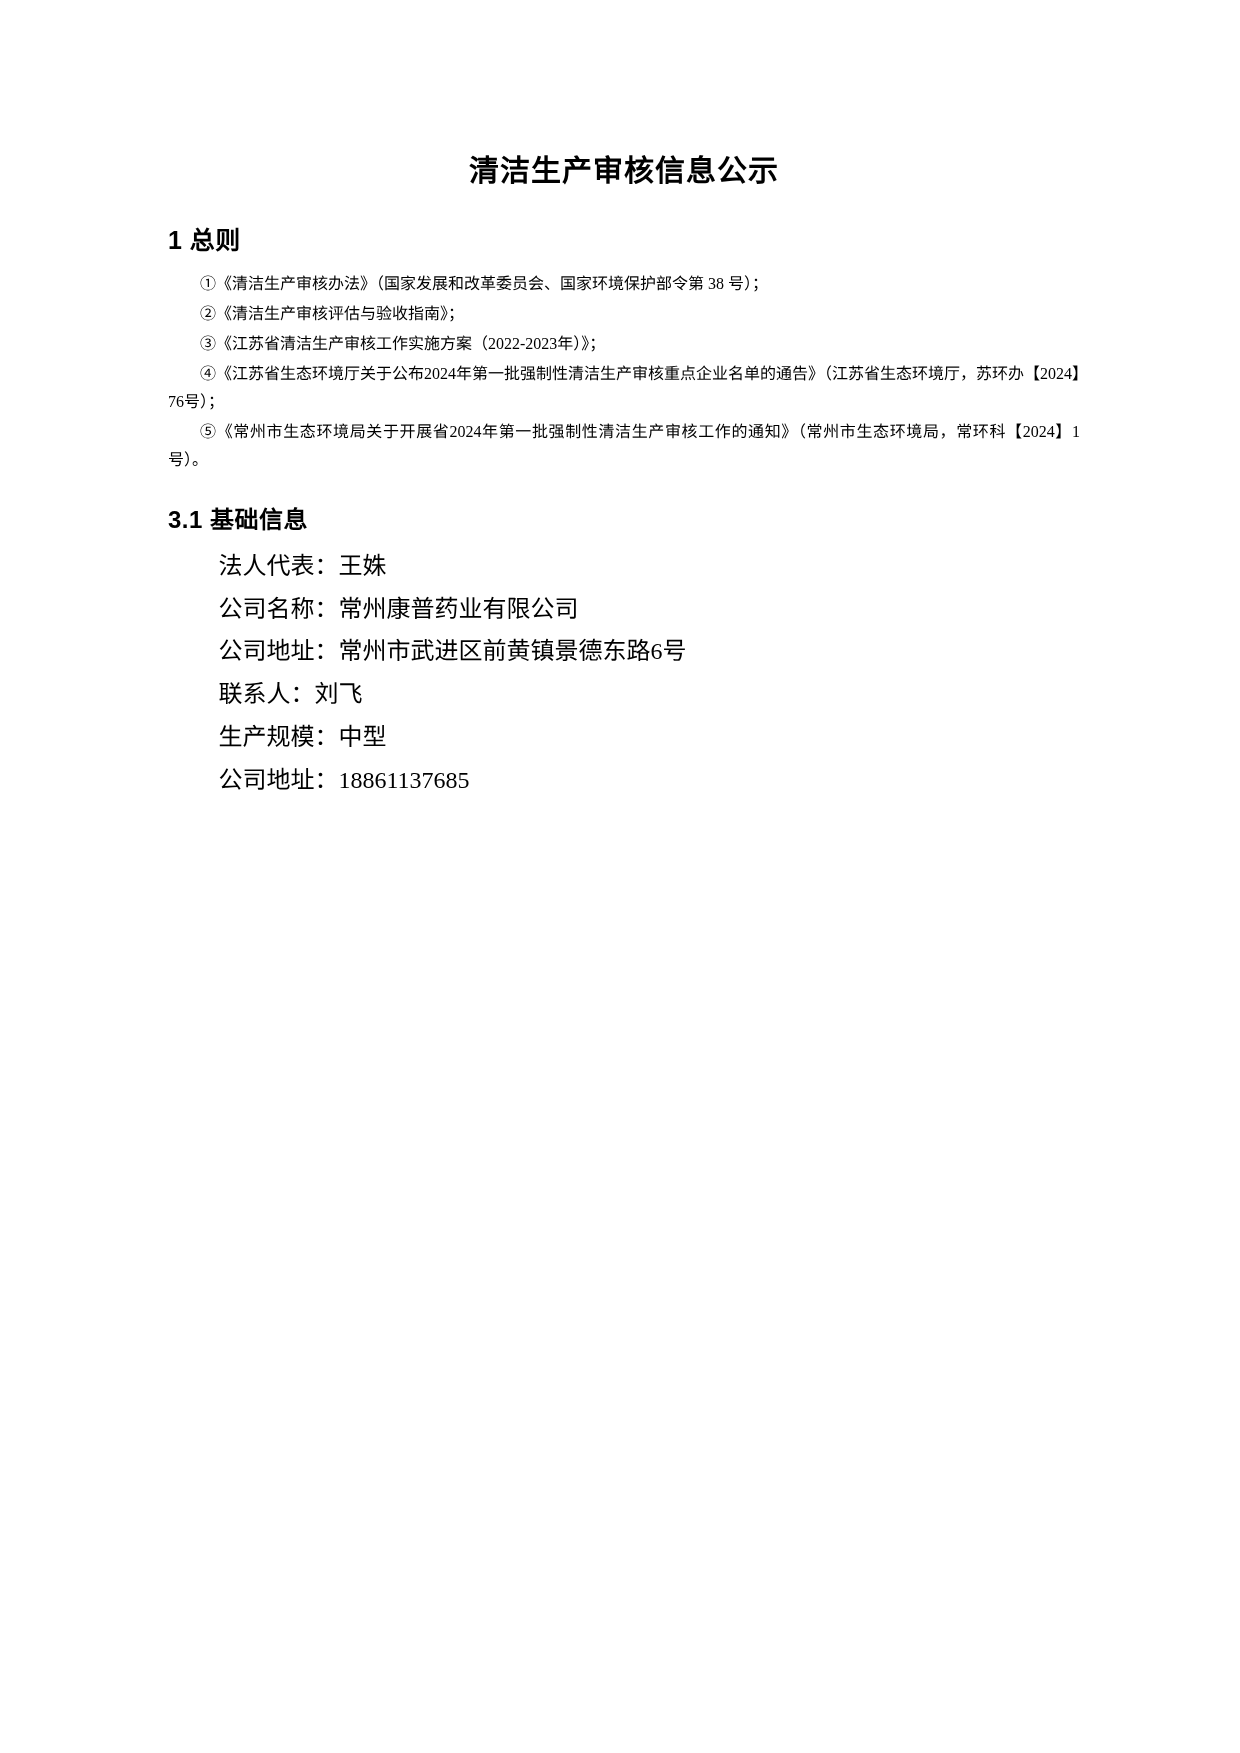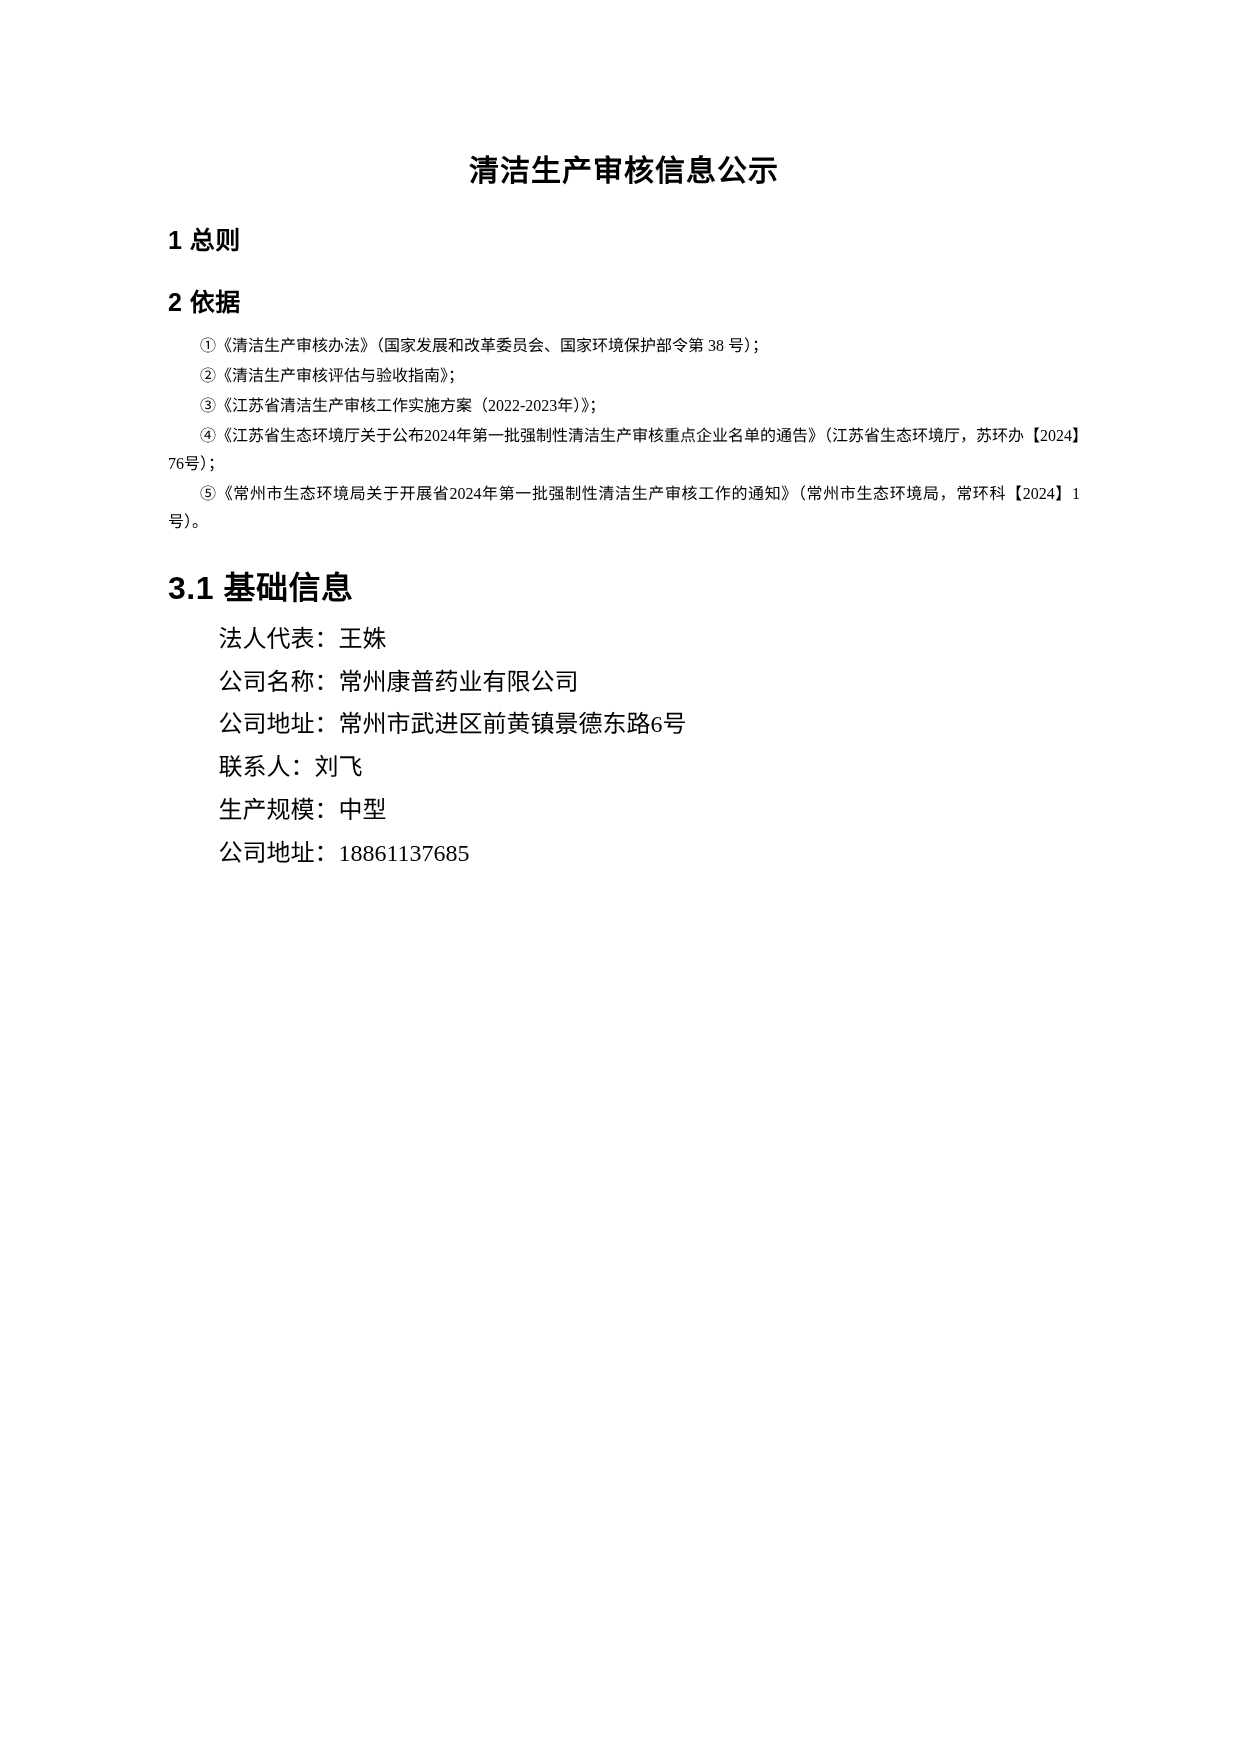--- a/index.html
+++ b/index.html
@@ -31,21 +31,21 @@
     font-family: "Liberation Sans", "DejaVu Sans", sans-serif;
   }
   h2.section {
     font-size: 25px;
     font-weight: bold;
     margin: 26px 0 14px 0;
     font-family: "Liberation Sans", "DejaVu Sans", sans-serif;
     letter-spacing: 0.5px;
   }
   h3.subsection {
-    font-size: 32px;
+    font-size: 24px;
     font-weight: bold;
     margin: 26px 0 10px 0;
     font-family: "Liberation Sans", "DejaVu Sans", sans-serif;
     letter-spacing: 0.5px;
   }
   p.body-text {
     font-size: 24px;
     line-height: 1.75;
     margin: 0 0 4px 0;
     text-align: justify;
@@ -77,21 +77,20 @@
 </style>
 </head>
 <body>
 
 <div class="page">
 
   <h1 class="doc-title">清洁生产审核信息公示</h1>
 
   <h2 class="section">1  总则</h2>
 
-  <h2 class="section">2  依据</h2>
   <p class="list-item">①《清洁生产审核办法》（国家发展和改革委员会、国家环境保护部令第 38 号）；</p>
   <p class="list-item">②《清洁生产审核评估与验收指南》；</p>
   <p class="list-item">③《江苏省清洁生产审核工作实施方案（2022-2023年）》；</p>
   <p class="list-item">④《江苏省生态环境厅关于公布2024年第一批强制性清洁生产审核重点企业名单的通告》（江苏省生态环境厅，苏环办【2024】76号）；</p>
   <p class="list-item">⑤《常州市生态环境局关于开展省2024年第一批强制性清洁生产审核工作的通知》（常州市生态环境局，常环科【2024】1号）。</p>
 
   <h3 class="subsection">3.1  基础信息</h3>
 
   <ul class="info-list">
     <li>

